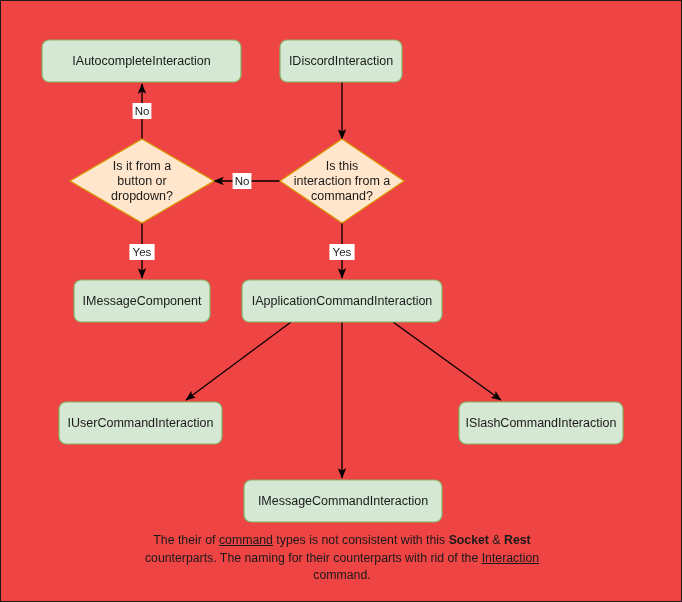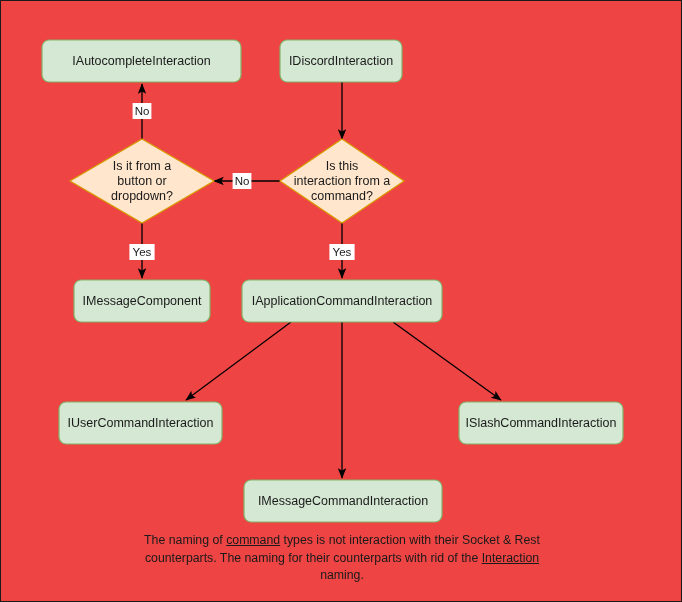--- a/index.html
+++ b/index.html
@@ -64,21 +64,21 @@
     left: 141px;
     top: 531px;
     width: 400px;
     text-align: center;
     font-family: "Liberation Sans", sans-serif;
     font-size: 12.3px;
     line-height: 17.5px;
     color: #1a1a1a;
   }
   #caption u { text-decoration: underline; text-align: center; }
-  #caption b { font-weight: normal; }
+  #caption b { font-weight: bold; }
 </style>
 </head>
 <body>
 
 <div id="canvas-frame">
 
   <svg id="flow-svg" viewBox="0 0 682 602">
     <defs>
       <marker id="arrowhead" markerWidth="9" markerHeight="9" refX="7.5" refY="3.2" orient="auto" markerUnits="strokeWidth">
         <path d="M0,0 L8,3.2 L0,6.4 L1.8,3.2 z" fill="#000000"></path>
@@ -143,18 +143,18 @@
         <rect x="131.6" y="102" width="18.8" height="16" class="edge-label-bg"></rect>
         <text x="141" y="110.5" class="edge-label" fill="#1a1a1a">No</text>
         <rect x="128.4" y="243" width="25.200000000000003" height="16" class="edge-label-bg"></rect>
         <text x="141" y="251.5" class="edge-label" fill="#1a1a1a">Yes</text>
         <rect x="328.4" y="243" width="25.200000000000003" height="16" class="edge-label-bg"></rect>
         <text x="341" y="251.5" class="edge-label" fill="#1a1a1a">Yes</text>
       </g>
   </svg>
 
   <div id="caption">
-    <span><span>The naming of </span><u>command</u><span> types is not interaction with their</span></span>
+    <span><span>The their of </span><u>command</u><span> types is not consistent with this</span></span>
     <span><b>Socket</b><span> &amp; </span><b>Rest</b><span> counterparts. The naming for their</span></span>
-    <span><span>counterparts with rid of the </span><u>Interaction</u><span> naming.</span></span>
+    <span><span>counterparts with rid of the </span><u>Interaction</u><span> command.</span></span>
   </div>
 
 </div>
 
 </body></html>

